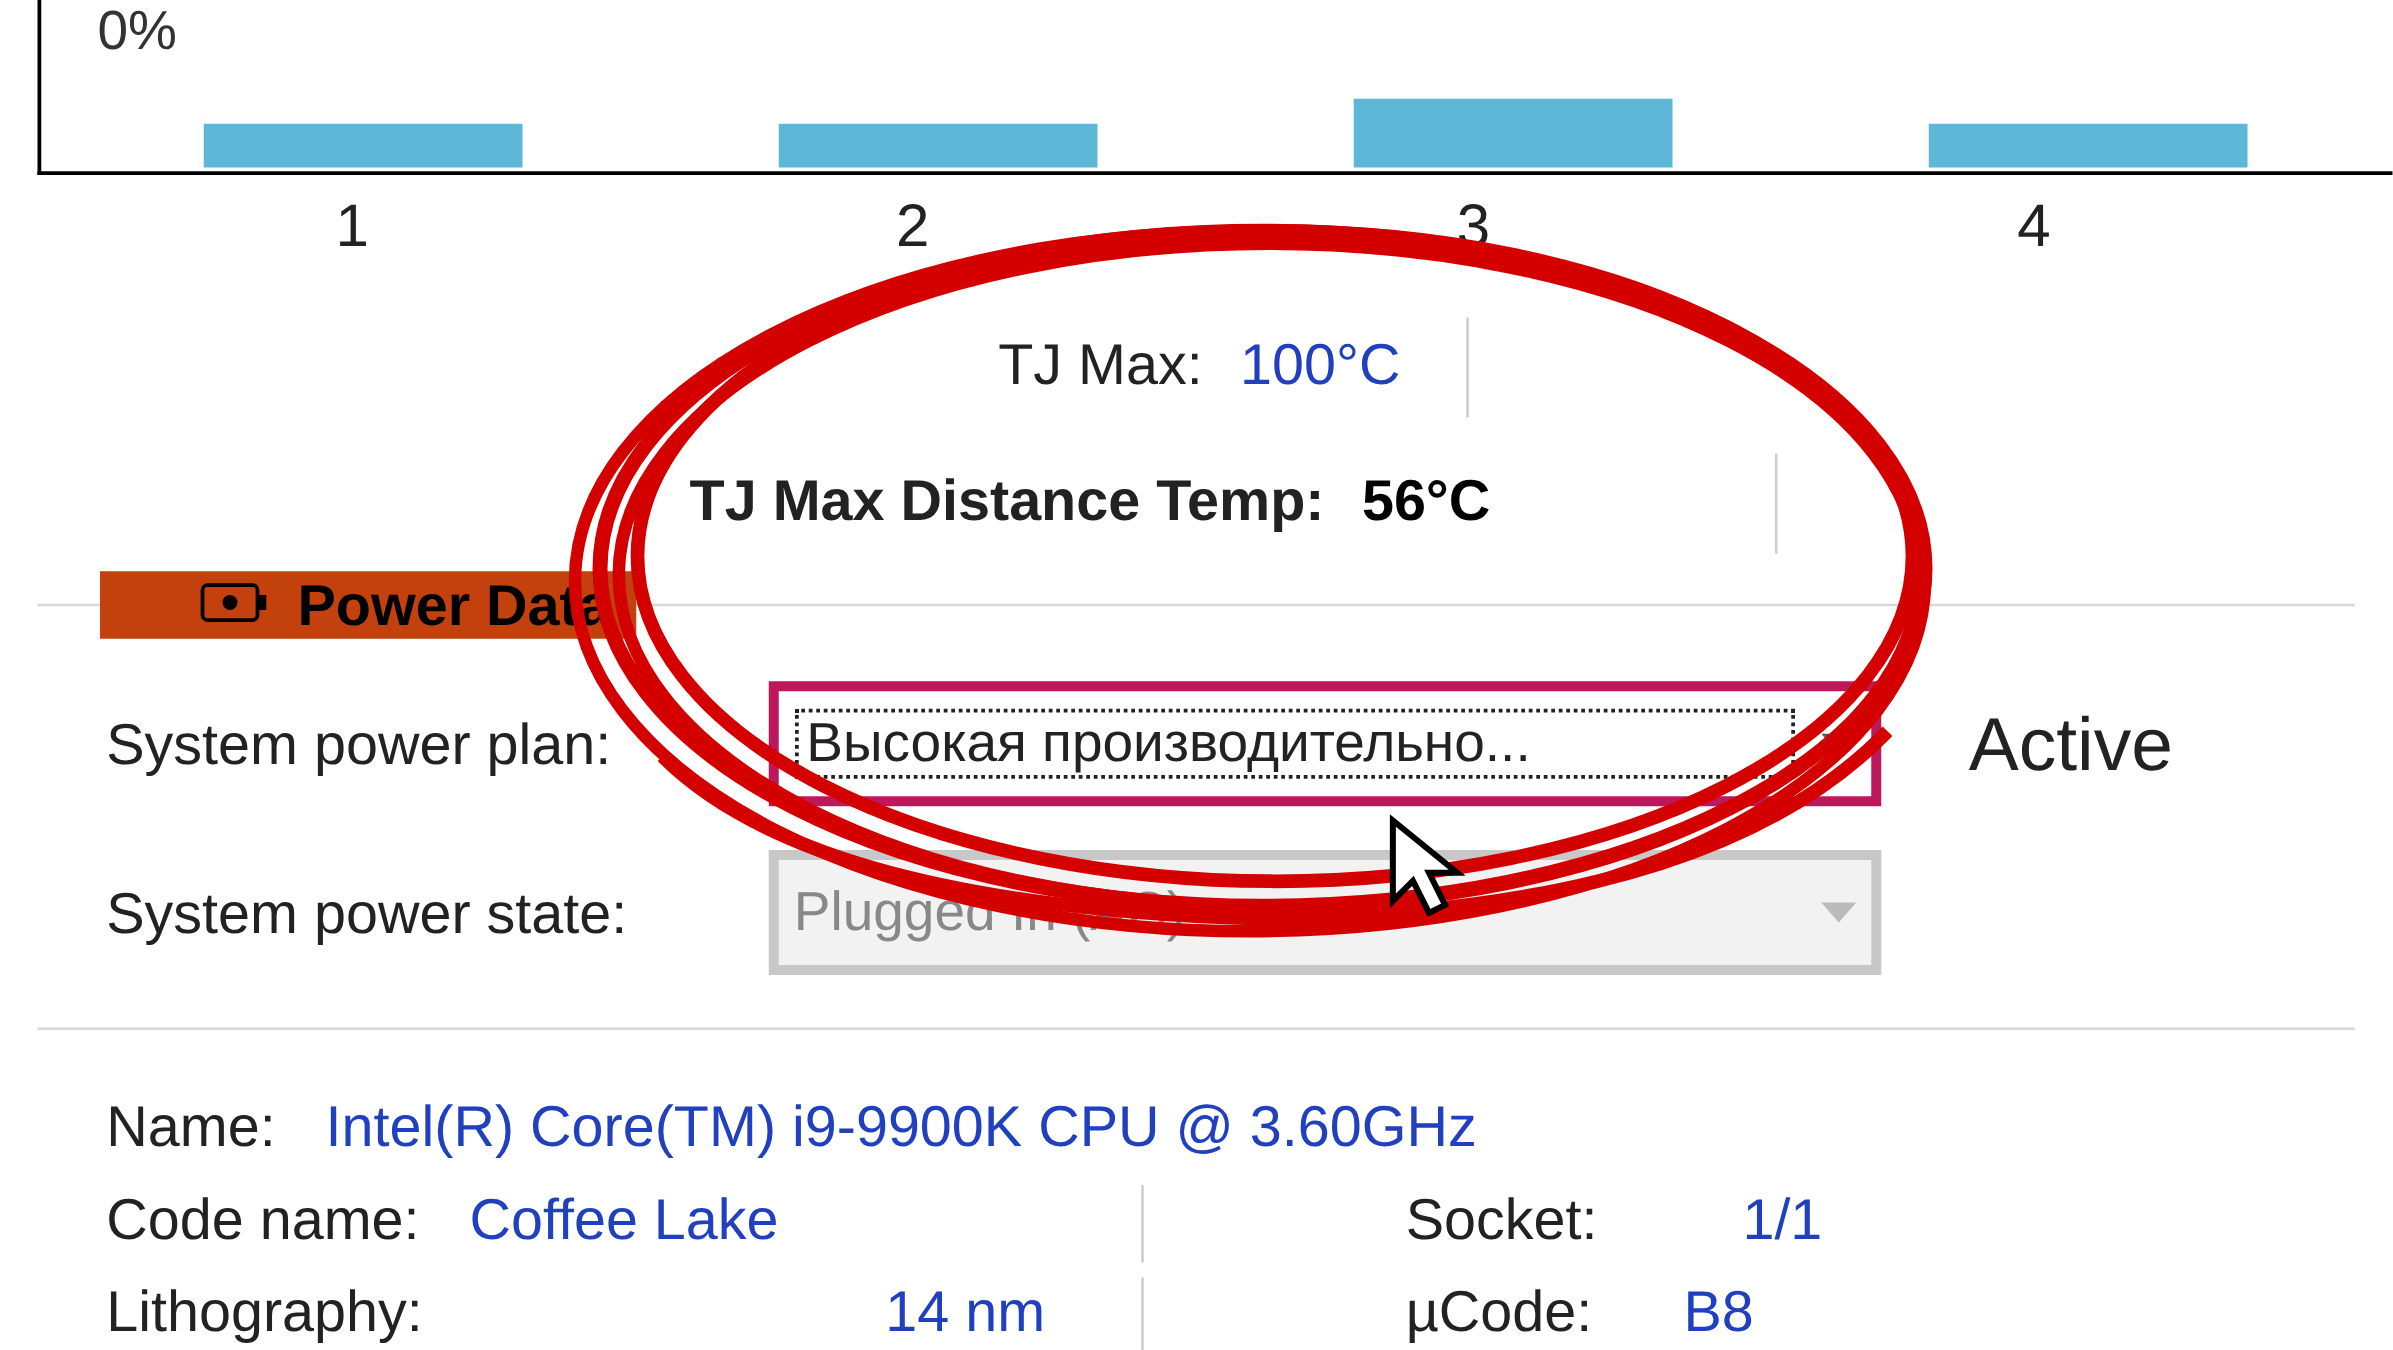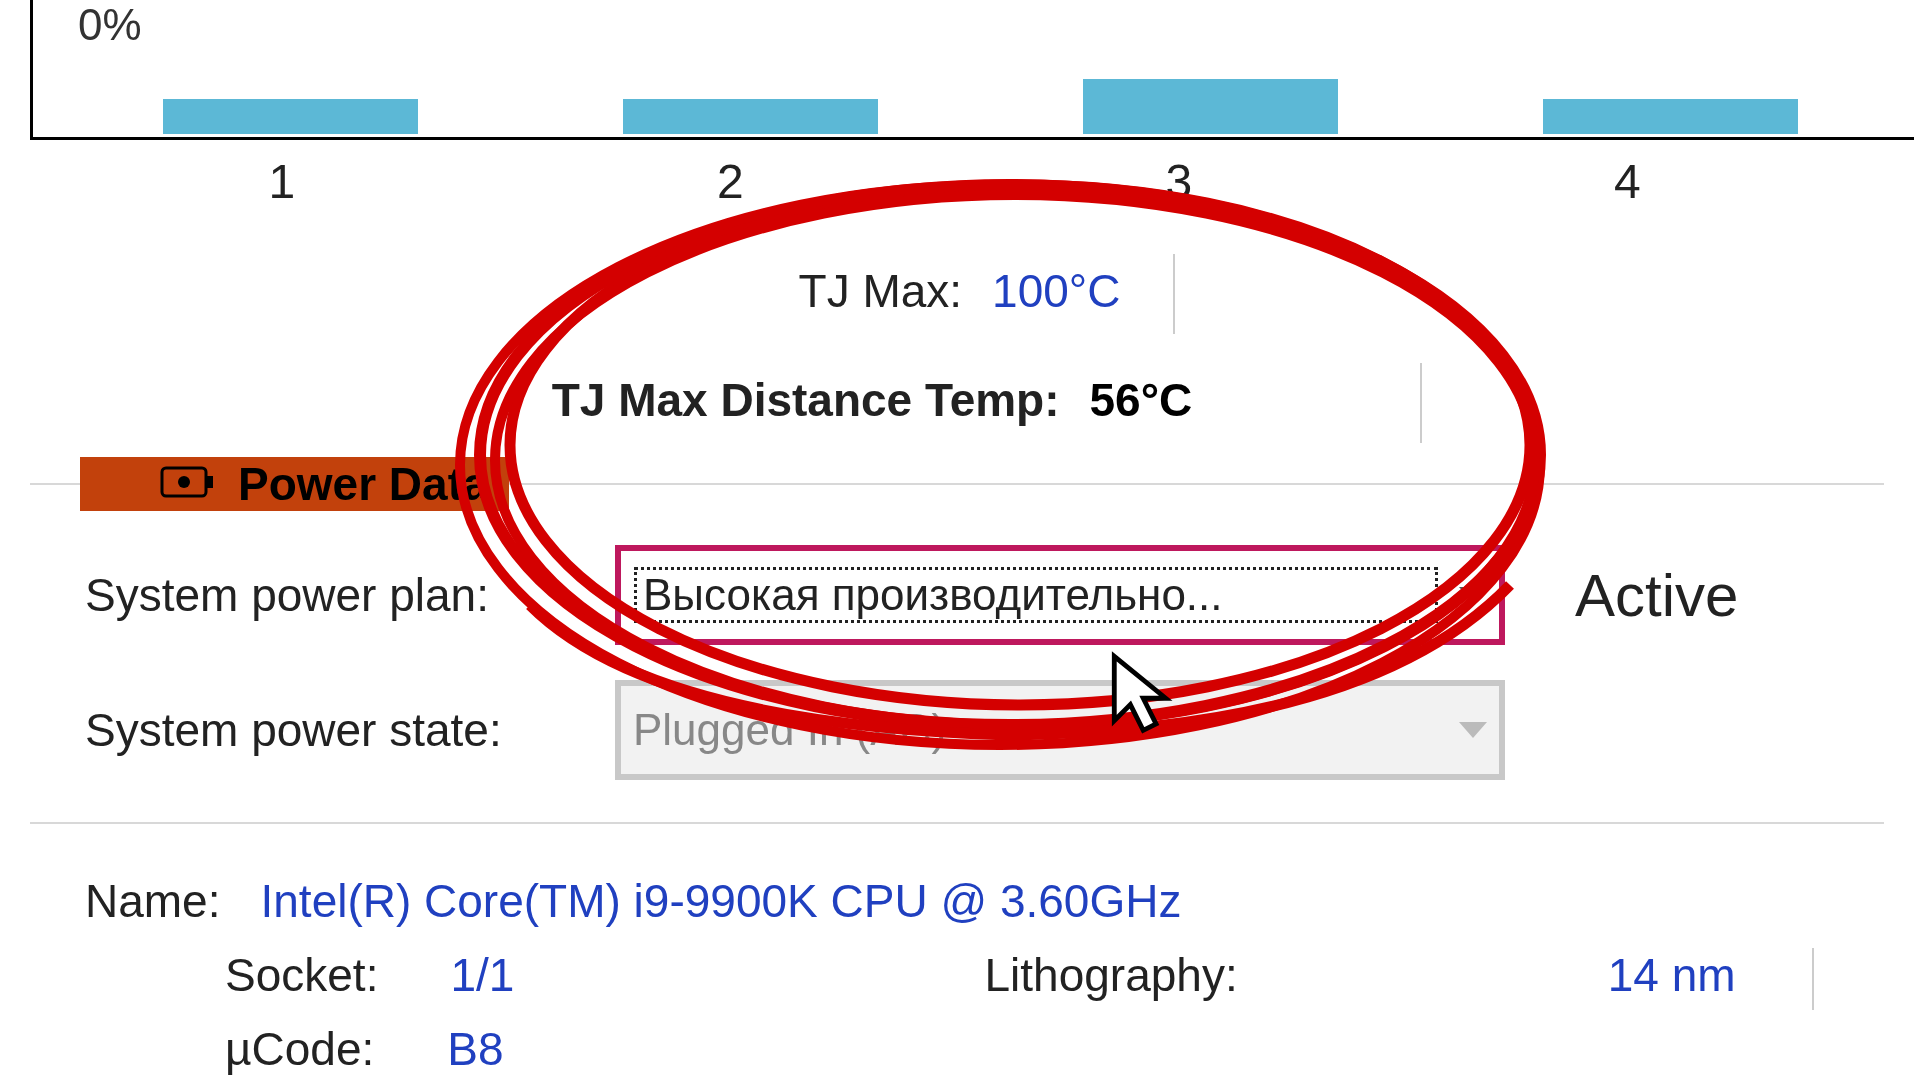--- a/index.html
+++ b/index.html
@@ -28,21 +28,21 @@
     .section-title { font-size: 46px; font-weight: 700; color: #000; }
     .section-body { border-top: 2px solid #d8d8d8; margin-top: -28px; padding-top: 40px; margin-left: 30px; margin-right: 30px; }
     .section-header-wrap { background: #c2410c; display: inline-flex; position: relative; z-index: 2; padding-right: 20px; }
 
     .battery-icon svg { width: 58px; height: 40px; }
     .monitor-icon svg { width: 58px; height: 48px; }
 
     .form-row { display: flex; align-items: center; gap: 30px; margin-left: 55px; margin-top: 20px; }
     .form-lbl { font-size: 46px; color: #222; min-width: 500px; }
 
-    .combo { display: flex; align-items: center; background: #fff; border: 6px solid #be185d; width: 890px; height: 100px; padding: 20px 12px; position: relative; }
+    .combo { display: flex; align-items: center; background: #fff; border: 8px solid #be185d; width: 890px; height: 100px; padding: 20px 12px; position: relative; }
     .combo.focused { outline: none; }
     .combo.focused .combo-text { outline: 3px dotted #222; outline-offset: -4px; padding: 4px 10px; flex: 1; }
     .combo.disabled { background: #f2f2f2; color: #888; border-color: #c8c8c8; }
     .combo-text { font-size: 44px; color: #222; white-space: nowrap; overflow: hidden; text-overflow: ellipsis; flex: 1; }
     .combo.disabled .combo-text { color: #888; }
     .combo-arrow { width: 0; height: 0; border-left: 14px solid transparent; border-right: 14px solid transparent; border-top: 16px solid #555; margin-left: 20px; }
     .combo.disabled .combo-arrow { border-top-color: #bbb; }
 
     .status-text { font-size: 60px; color: #222; margin-left: 40px; }
 
@@ -121,21 +121,26 @@
   </div>
 </div>
 
 <div class="section" style="margin-top:70px">
   <div class="section-body">
     <div class="cpu-grid">
       <div class="cpu-cell full">
         <span class="k">Name:</span>
         <span class="v">Intel(R) Core(TM) i9-9900K CPU @ 3.60GHz</span>
       </div>
-      <div class="cpu-cell" style="padding-left:140px; gap:72px">
+      <div class="cpu-cell">
+        <span class="k">Code name:</span>
+        <span class="v">Coffee Lake</span>
+        <span class="vline"></span>
+      </div>
+      <div class="cpu-cell" style="padding-left:140px; gap:116px">
         <span class="k">Socket:</span>
         <span class="v">1/1</span>
       </div>
       <div class="cpu-cell">
         <span class="k">Lithography:</span>
         <span class="v" style="margin-left:330px">14 nm</span>
         <span class="vline"></span>
       </div>
       <div class="cpu-cell" style="padding-left:140px; gap:73px">
         <span class="k">µCode:</span>

